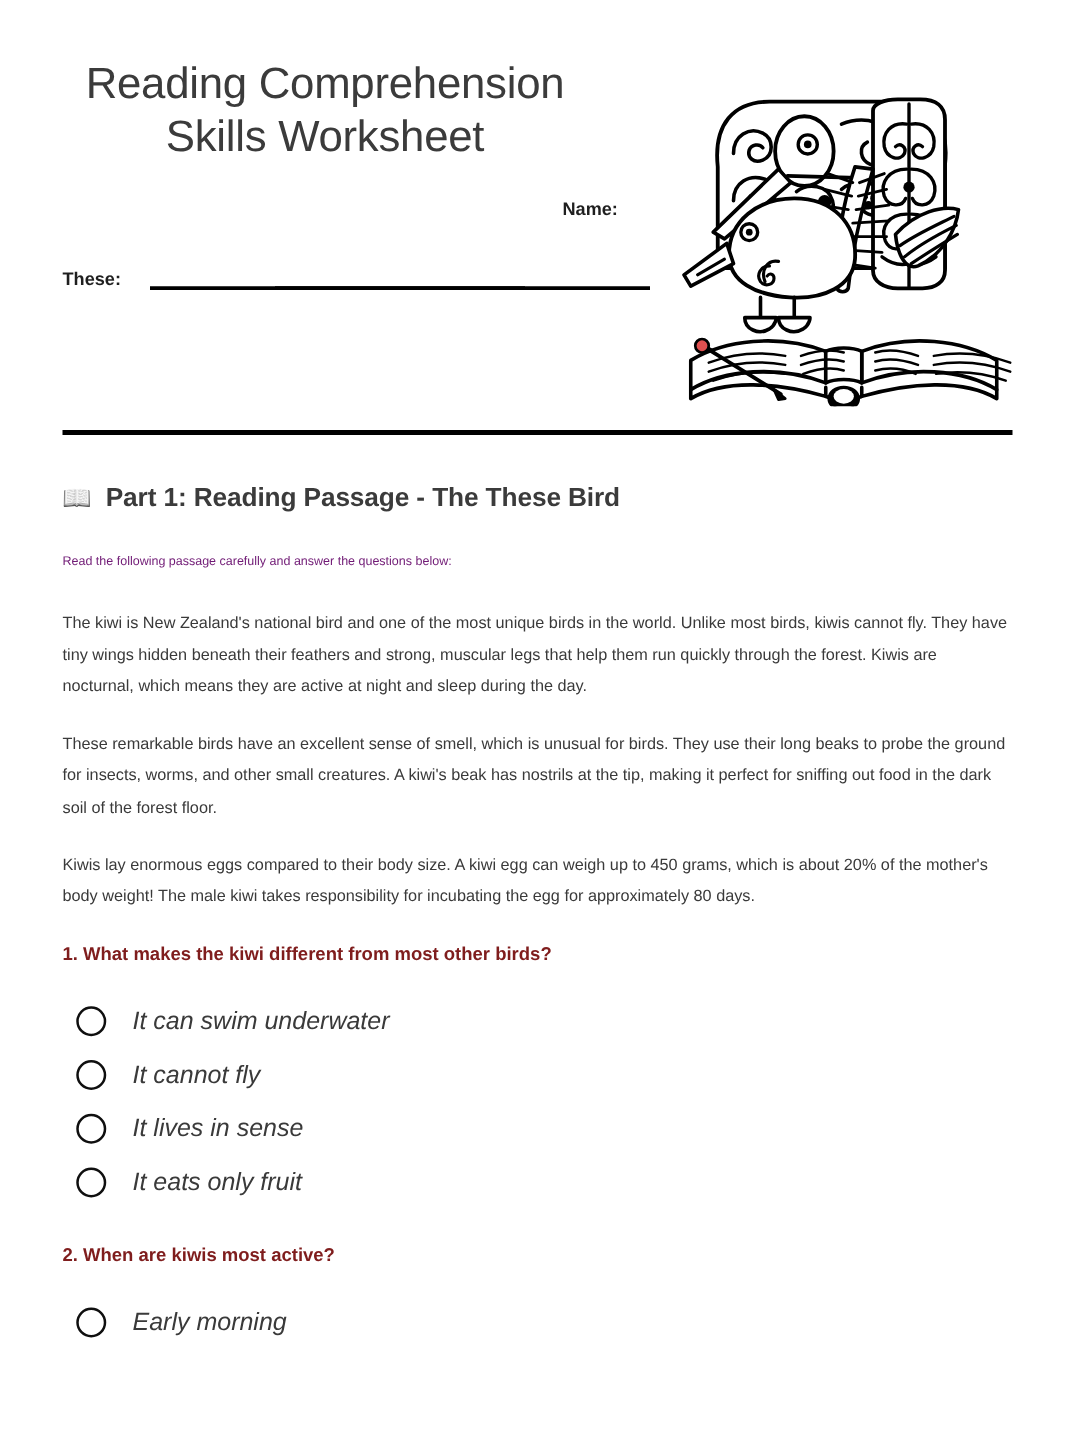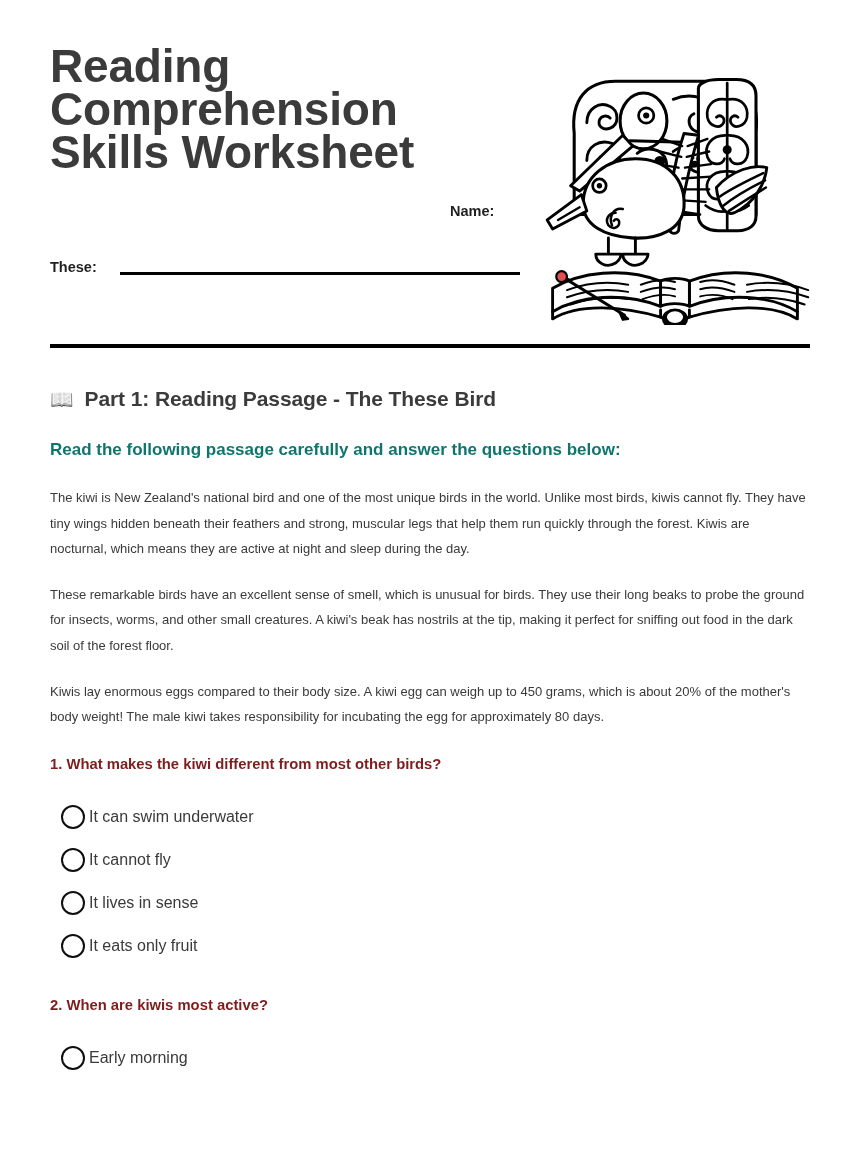--- a/index.html
+++ b/index.html
@@ -34,27 +34,28 @@
   }
 
   .header-left {
     position: absolute;
     left: 0;
     top: 0;
     width: 470px;
   }
 
   .doc-title {
-    font-size: 46px;
+    font-size: 35px;
     line-height: 43px;
-    font-weight: bold;
+    font-weight: normal;
     color: #3b3b3b;
     letter-spacing: -0.2px;
     margin: 0;
     width: 420px;
+    text-align: center;
   }
 
   .field-row {
     display: flex;
     align-items: flex-end;
     margin-top: 22px;
     height: 26px;
   }
   .field-row.first { margin-top: 28px; flex-direction: column; }
 
@@ -114,23 +115,23 @@
   }
   .section-emoji {
     display: inline-block;
     margin-right: 11px;
     font-size: 19px;
     line-height: 1;
     filter: grayscale(100%);
   }
 
   .instruction {
-    font-size: 17px;
-    font-weight: bold;
-    color: #0f766e;
+    font-size: 10px;
+    font-weight: normal;
+    color: #701a75;
     margin: 0 0 25px 0;
     line-height: 20px;
   }
 
   .passage-p {
     font-size: 13px;
     line-height: 25.6px;
     color: #3a3a3a;
     margin: 0 0 20px 0;
     text-align: left;
@@ -159,24 +160,25 @@
     width: 24px;
     height: 24px;
     flex: 0 0 24px;
     border: 2.6px solid #0f0f0f;
     border-radius: 50%;
     box-sizing: border-box;
     background: #ffffff;
   }
 
   .option-label {
-    margin-left: 4px;
-    font-size: 16px;
+    margin-left: 21px;
+    font-size: 20px;
     color: #3a3a3a;
     line-height: 20px;
+    font-style: italic;
   }
 
   .q-block { margin-top: 0; }
   .q-block.second { margin-top: 27px; }
 </style>
 </head>
 <body>
 
 <div class="page">
 

